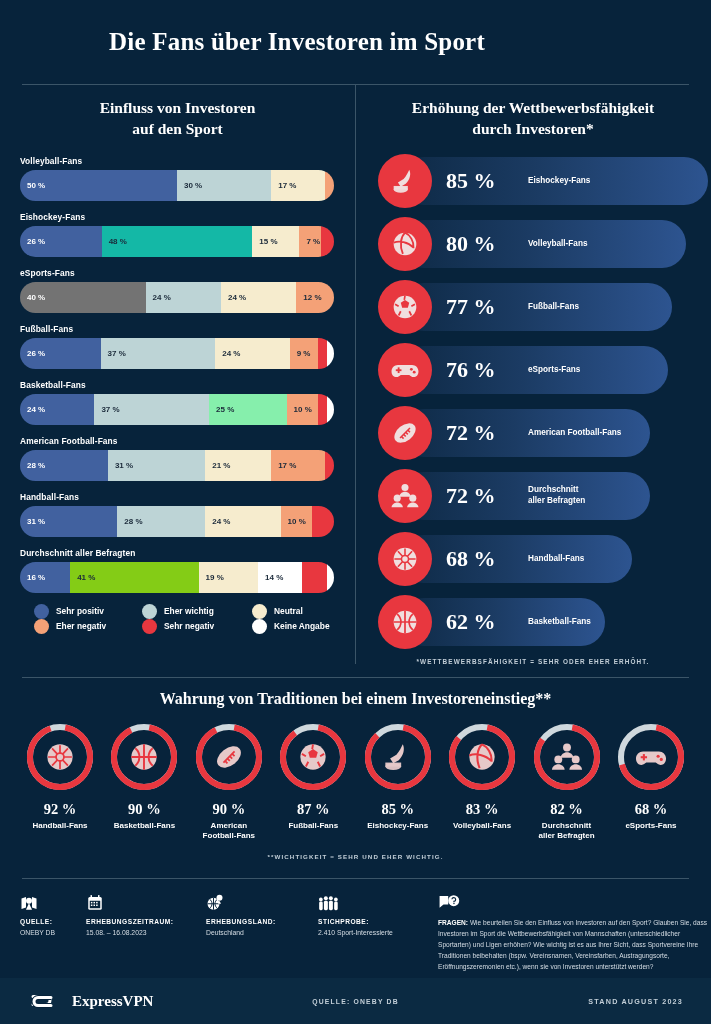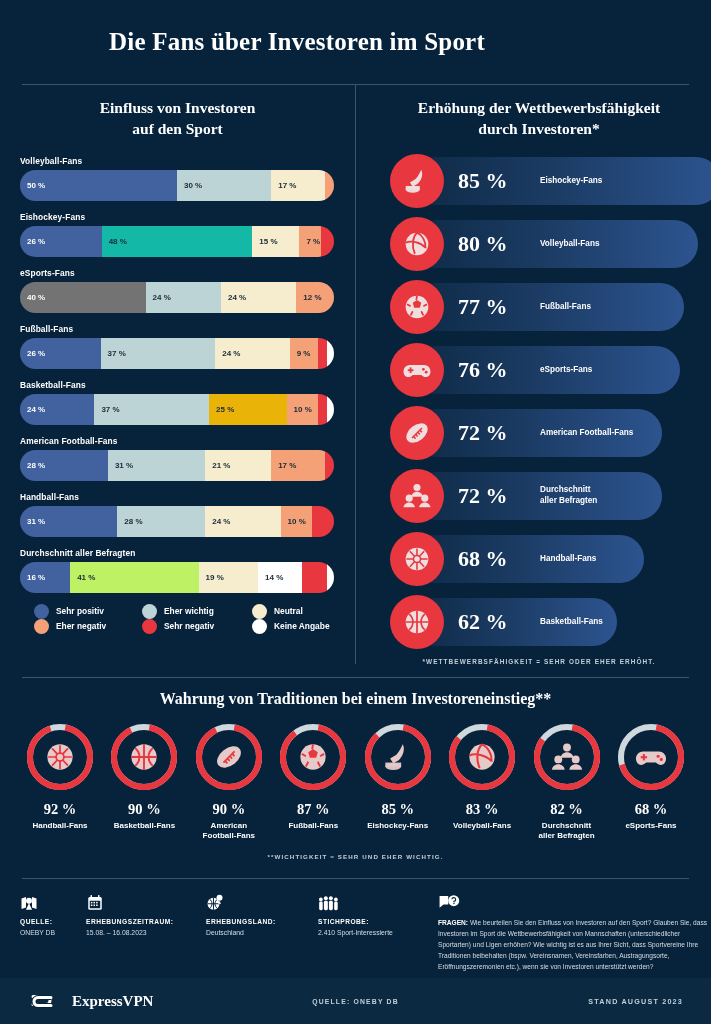--- a/index.html
+++ b/index.html
@@ -71,21 +71,21 @@
   
   .legend {
     margin-top:8px; padding-left:34px; width:330px;
     display:grid; grid-template-columns:108px 110px 110px; 
   }
   .legend-item { display:flex; align-items:center; gap:7px; }
   .legend-dot { width:15px; height:15px; border-radius:50%; flex:none; }
   .legend-text { font-size:8.4px; font-weight:bold; }
 
   
-  #right-panel { position:absolute; left:355px; top:98px; width:356px;padding-left:12px; }
+  #right-panel { position:absolute; left:355px; top:98px; width:356px; }
   .comp-rows { margin-top:14px; padding-left:23px; position:relative; }
   .comp-row { position:relative; height:54px; margin-bottom:9px; }
   .comp-bar {
     position:absolute; left:22px; top:3px; height:48px;
     border-radius:24px;
     background:linear-gradient(90deg,#0e2a46 0%,#1b3b63 45%,#2d5490 100%);
   }
   .comp-icon {
     position:absolute; left:0; top:0; width:54px; height:54px;
     border-radius:50%; background:#e8373f;
@@ -219,21 +219,21 @@
             <div class="seg" style="width: 9%; background: rgb(244, 161, 119);">9 %</div>
             <div class="seg" style="width: 3%; background: rgb(232, 55, 63);"></div>
             <div class="seg" style="width: 1%; background: rgb(255, 255, 255);"></div>
           </div>
         </div>
         <div class="bar-row">
           <div class="bar-label">Basketball-Fans</div>
           <div class="bar-track">
             <div class="seg light-text" style="width: 24%; background: rgb(65, 97, 159);">24 %</div>
             <div class="seg" style="width: 37%; background: rgb(189, 212, 214);">37 %</div>
-            <div class="seg" style="width: 25%; background: #eab308;">25 %</div>
+            <div class="seg" style="width: 25%; background: #86efac;">25 %</div>
             <div class="seg" style="width: 10%; background: rgb(244, 161, 119);">10 %</div>
             <div class="seg" style="width: 3%; background: rgb(232, 55, 63);"></div>
             <div class="seg" style="width: 1%; background: rgb(255, 255, 255);"></div>
           </div>
         </div>
         <div class="bar-row">
           <div class="bar-label">American Football-Fans</div>
           <div class="bar-track">
             <div class="seg light-text" style="width: 28%; background: rgb(65, 97, 159);">28 %</div>
             <div class="seg" style="width: 31%; background: rgb(189, 212, 214);">31 %</div>
@@ -249,21 +249,21 @@
             <div class="seg" style="width: 28%; background: rgb(189, 212, 214);">28 %</div>
             <div class="seg" style="width: 24%; background: rgb(246, 236, 206);">24 %</div>
             <div class="seg" style="width: 10%; background: rgb(244, 161, 119);">10 %</div>
             <div class="seg" style="width: 7%; background: rgb(232, 55, 63);"></div>
           </div>
         </div>
         <div class="bar-row">
           <div class="bar-label">Durchschnitt aller Befragten</div>
           <div class="bar-track">
             <div class="seg light-text" style="width: 16%; background: rgb(65, 97, 159);">16 %</div>
-            <div class="seg" style="width: 41%; background: #bef264; text-align: right;">41 %</div>
+            <div class="seg" style="width: 41%; background: #84cc16; text-align: right;">41 %</div>
             <div class="seg" style="width: 19%; background: rgb(246, 236, 206);">19 %</div>
             <div class="seg" style="width: 14%; background: #ffffff;">14 %</div>
             <div class="seg" style="width: 8%; background: rgb(232, 55, 63);"></div>
             <div class="seg" style="width: 2%; background: rgb(255, 255, 255);"></div>
           </div>
         </div>
       </div>
     <div class="legend" id="legend-container">
         <div class="legend-item">
           <span class="legend-dot" style="background:#41619f"></span>

